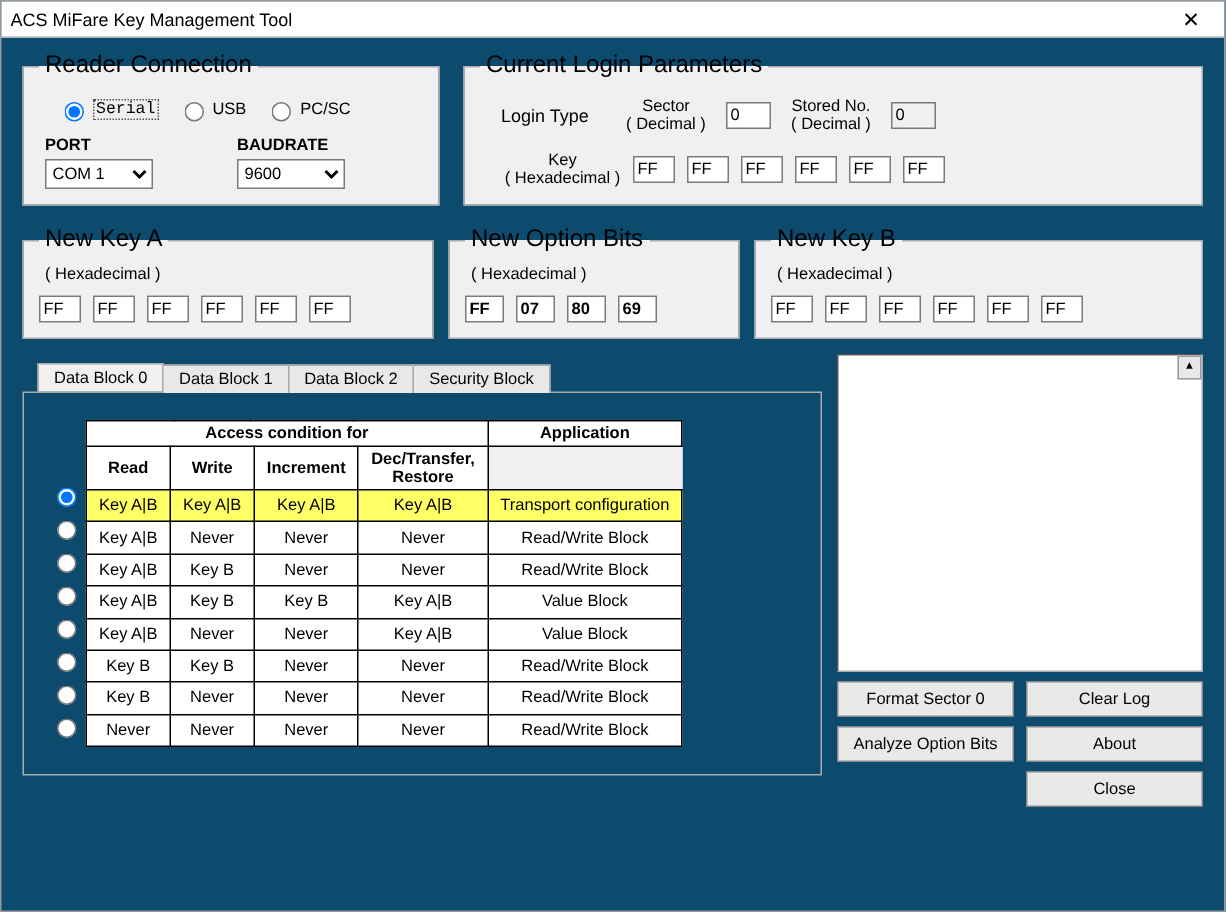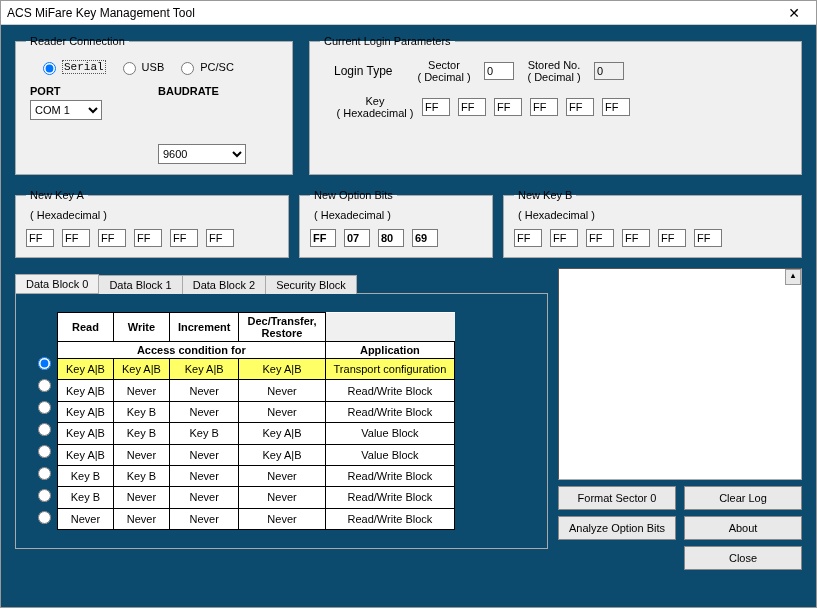--- a/index.html
+++ b/index.html
@@ -3,49 +3,49 @@
 <meta charset="utf-8">
 <style>
 * { box-sizing: border-box; font-family: "Microsoft Sans Serif", Tahoma, sans-serif; font-size: 11px; }
 body { margin: 0; background: #fff; }
 .window { width: 817px; height: 608px; border: 1px solid #999; background: #0c4a6e; position: relative; }
 .titlebar { background: #fff; height: 24px; border-bottom: 1px solid #ccc; display: flex; align-items: center; padding: 0 6px; justify-content: space-between; }
 .titlebar-title { font-size: 12px; }
 .close-x { width: 32px; text-align: center; font-size: 14px; cursor: default; }
 .client { padding: 10px 14px; }
 fieldset { border: 1px solid #aaa; border-radius: 0; padding: 6px 10px 10px 10px; margin: 0; background: #f0f0f0; }
-legend { font-size: 11px; padding: 0 4px; }
+legend { font-size: 16px; padding: 0 4px; }
 .row-top { display: flex; gap: 16px; }
 .reader-conn { flex: 0 0 278px; }
 .login-params { flex: 1; }
 .radio-line { display: flex; gap: 12px; align-items: center; margin: 6px 0 10px 12px; }
 .radio-item { display: flex; align-items: center; gap: 3px; }
 .radio-item.selected span { border: 1px dotted #555; padding: 0 1px; font-family: Liberation Mono, monospace; }
 .port-baud { display: flex; gap: 56px; margin-left: 4px; }
 .pb-col { display: flex; flex-direction: column; gap: 3px; }
 .pb-col label { font-weight: bold; }
 select { border: 1px solid #7a7a7a; background: #fff; height: 20px; font-size: 11px; }
 select.port { width: 72px; }
-select.baud { width: 88px; margin-top: 44px; }
+select.baud { width: 72px; }
 select.login-type { width: 108px; }
 input[type=text] { border: 1px solid #7a7a7a; background: #fff; height: 18px; font-size: 11px; padding: 0 2px; text-align: left; }
 input[readonly] { background: #f0f0f0; }
 .login-row1 { display: flex; align-items: center; gap: 10px; margin: 6px 0 12px 14px; }
 .lbl-login { font-size: 12px; width: 70px; }
 .lbl-stack { text-align: center; line-height: 12px; width: 60px; }
 .login-row2 { display: flex; align-items: center; gap: 6px; margin-left: 14px; }
 .lbl-key { text-align: center; line-height: 12px; width: 82px; }
 .hex-boxes { display: flex; gap: 8px; }
 .hex-boxes input { width: 28px; }
 .row-mid { display: flex; gap: 10px; margin-top: 14px; }
 .newkey { flex: 0 0 274px; }
 .optbits { flex: 0 0 194px; }
 .newkeyb { flex: 1; }
 .hx-label { margin: 2px 0 8px 4px; }
-.tabs { display: flex; margin-top: 16px; }
+.tabs { display: flex; margin-top: 16px; margin-left: 10px; }
 .tab { border: 1px solid #aaa; border-bottom: none; padding: 3px 10px; background: #f0f0f0; margin-right: -1px; cursor: default; }
 .tab.inactive { background: #e8e8e8; position: relative; top: 1px; }
 .row-bottom { display: flex; gap: 10px; }
 .tabpanel { border: 1px solid #aaa; padding: 18px 14px 18px 22px; flex: 1; }
 .table-wrap { display: flex; }
 .radio-col { display: flex; flex-direction: column; margin-right: 6px; margin-top: 42px; }
 .radio-col input { margin: 3px 0 6px 0; }
 table.access { border-collapse: collapse; background: #fff; }
 table.access th, table.access td { border: 1px solid #000; padding: 2px 8px; text-align: center; font-size: 11px; }
 table.access th { font-weight: bold; }
@@ -172,30 +172,30 @@
                 <input type="radio" name="acc" style="">
                 <input type="radio" name="acc" style="">
                 <input type="radio" name="acc" style="">
                 <input type="radio" name="acc" style="">
                 <input type="radio" name="acc" style="">
                 <input type="radio" name="acc" style="">
               </div>
             <table class="access">
               <thead>
                 <tr>
+                  <th colspan="4">Access condition for</th>
+                  <th>Application</th>
+                </tr>
+                <tr>
                   <th>Read</th>
                   <th>Write</th>
                   <th>Increment</th>
                   <th><span>Dec/Transfer,</span><br><span>Restore</span></th>
                   <th style="border:none;background:#f0f0f0"></th>
                 </tr>
-                <tr>
-                  <th colspan="4">Access condition for</th>
-                  <th>Application</th>
-                </tr>
               </thead>
               <tbody id="tbody">
                   <tr class="hl">
                     <td>Key A|B</td>
                     <td>Key A|B</td>
                     <td>Key A|B</td>
                     <td>Key A|B</td>
                     <td>Transport configuration</td>
                   </tr>
                   <tr>

